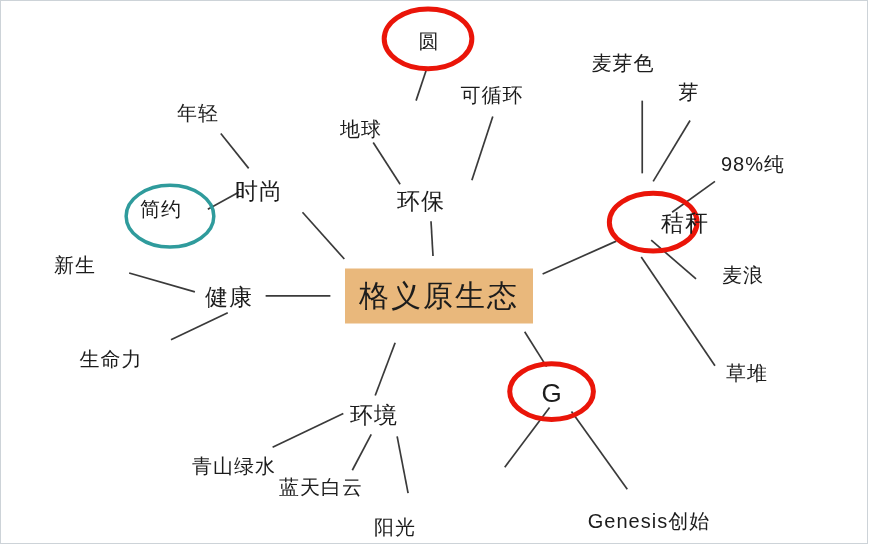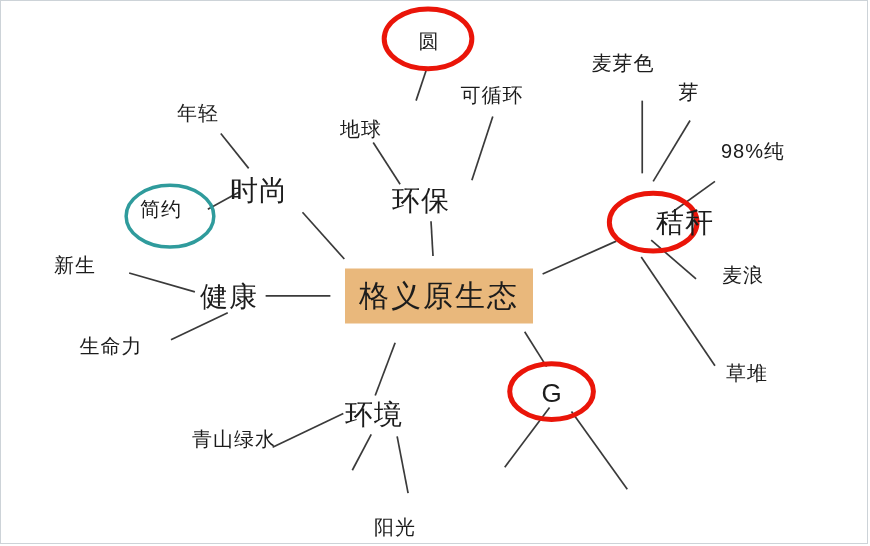--- a/index.html
+++ b/index.html
@@ -16,21 +16,21 @@
   svg.wires { position: absolute; left: 0; top: 0; width: 100%; height: 100%; }
   .node {
     position: absolute;
     transform: translate(-50%, -50%);
     white-space: nowrap;
     color: #1c1c1c;
     font-size: 20px;
     letter-spacing: 1px;
     z-index: 2;
   }
-  .branch { font-size: 28px; }
+  .branch { font-size: 23px; }
   .root {
     background: #e9b87c;
     font-size: 30px;
     letter-spacing: 2px;
     padding: 7px 14px;
     z-index: 2;
     font-family: Liberation Mono, monospace;
   }
   .gnode { font-size: 26px; }
 </style>
@@ -72,33 +72,35 @@
   </svg>
 
   <div class="node root" style="left:438px; top:295px">格义原生态</div>
 
   <div class="node branch" style="left:258px; top:190px">时尚</div>
   <div class="node" style="left:197px; top:112px">年轻</div>
   <div class="node" style="left:160px; top:208px">简约</div>
 
   <div class="node branch" style="left:228px; top:296px">健康</div>
   <div class="node" style="left:74px; top:264px">新生</div>
-  <div class="node" style="left:110px; top:345px">生命力</div>
+  <div class="node" style="left:110px; top:358px">生命力</div>
 
   <div class="node branch" style="left:420px; top:200px">环保</div>
   <div class="node" style="left:428px; top:40px">圆</div>
   <div class="node" style="left:360px; top:128px">地球</div>
   <div class="node" style="left:491px; top:94px">可循环</div>
 
   <div class="node branch" style="left:684px; top:222px">秸秆</div>
   <div class="node" style="left:622px; top:62px">麦芽色</div>
   <div class="node" style="left:688px; top:91px">芽</div>
-  <div class="node" style="left:752px; top:150px">98%纯</div>
+  <div class="node" style="left:752px; top:163px">98%纯</div>
   <div class="node" style="left:742px; top:274px">麦浪</div>
   <div class="node" style="left:746px; top:372px">草堆</div>
 
   <div class="node branch" style="left:373px; top:414px">环境</div>
-  <div class="node" style="left:233px; top:438px">青山绿水</div>
+  <div class="node" style="left:233px; top:465px">青山绿水</div>
+  <div class="node" style="left:320px; top:486px">蓝天白云</div>
   <div class="node" style="left:394px; top:526px">阳光</div>
 
   <div class="node branch gnode" style="left:551px; top:392px">G</div>
+  <div class="node" style="left:648px; top:520px">Genesis创始</div>
 
 </div>
 
 </body></html>

